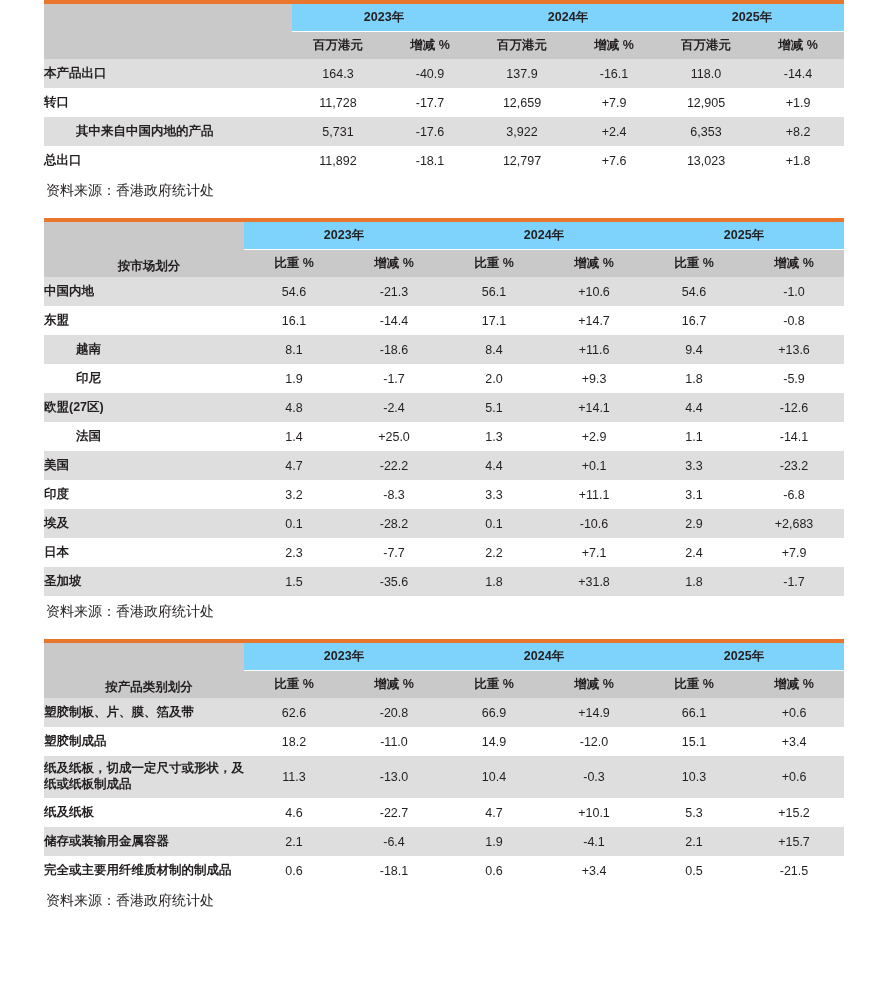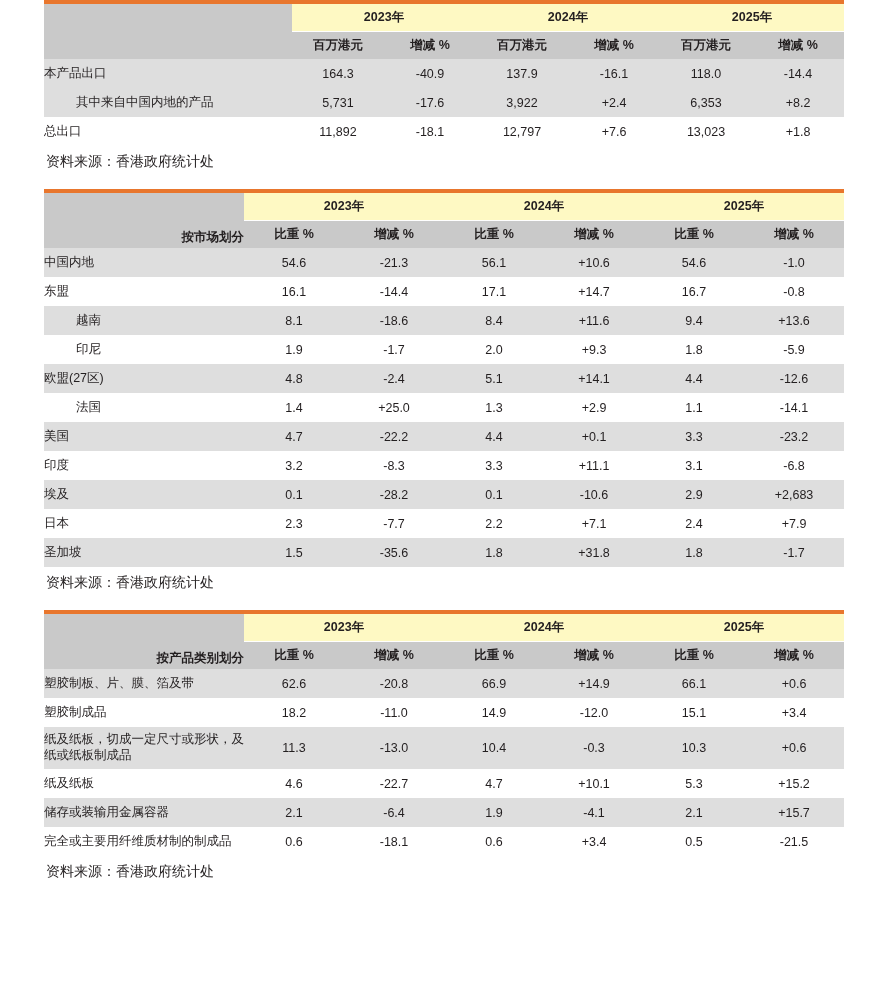--- a/index.html
+++ b/index.html
@@ -48,21 +48,21 @@
     background: #e8762d;
     border: none;
     line-height: 0;
     font-size: 0;
   }
   table.data th, table.data td {
     border: none;
     padding: 0;
   }
   .hdr-row th {
-    background: #fef9c3;
+    background: #7dd3fc;
     color: #231f20;
     font-weight: bold;
     font-size: 12.5px;
     text-align: center;
     height: 27px;
     vertical-align: middle;
   }
   .hdr-row th.label-cell {
     background: #c9c9c9;
   }
@@ -89,21 +89,21 @@
   }
   tbody tr.shade td {
     background: #dedede;
   }
   tbody tr.plain td {
     background: #ffffff;
   }
   td.rowlabel {
     text-align: left;
     padding-left: 10px;
-    font-weight: normal;
+    font-weight: bold;
   }
   td.rowlabel.indent {
     padding-left: 32px;
   }
   td.num {
     text-align: center;
   }
   td.sepleft {
     border-left: 1px solid #ffffff;
   }
@@ -118,21 +118,21 @@
   .footnote {
     font-size: 11.5px;
     color: #231f20;
     padding: 12px 0 10px 44px;
     line-height: 1.5;
   }
   .footnote sup {
     font-size: 9px;
     vertical-align: super;
   }
-  .t2 .hdr-row th.label-cell { text-align: right; padding-left: 10px; vertical-align: bottom; padding-bottom: 2px;}
+  .t2 .hdr-row th.label-cell { text-align: center; padding-left: 10px; vertical-align: bottom; padding-bottom: 2px;}
   .multiline-label {
     line-height: 1.25;
     padding-top: 3px;
     padding-bottom: 3px;
   }
   .tall td { height: 42px; }
 </style>
 </head>
 <body>
 
@@ -172,20 +172,29 @@
 
         <tr class="shade">
           <td class="rowlabel">本产品出口</td>
           <td class="num sepleft">164.3</td>
           <td class="num">-40.9</td>
           <td class="num sepleft">137.9</td>
           <td class="num">-16.1</td>
           <td class="num sepleft">118.0</td>
           <td class="num">-14.4</td>
         </tr>
+        <tr class="plain">
+          <td class="rowlabel">转口</td>
+          <td class="num sepleft">11,728</td>
+          <td class="num">-17.7</td>
+          <td class="num sepleft">12,659</td>
+          <td class="num">+7.9</td>
+          <td class="num sepleft">12,905</td>
+          <td class="num">+1.9</td>
+        </tr>
         <tr class="shade">
           <td class="rowlabel indent">其中来自中国内地的产品</td>
           <td class="num sepleft">5,731</td>
           <td class="num">-17.6</td>
           <td class="num sepleft">3,922</td>
           <td class="num">+2.4</td>
           <td class="num sepleft">6,353</td>
           <td class="num">+8.2</td>
         </tr>
         <tr class="plain">

